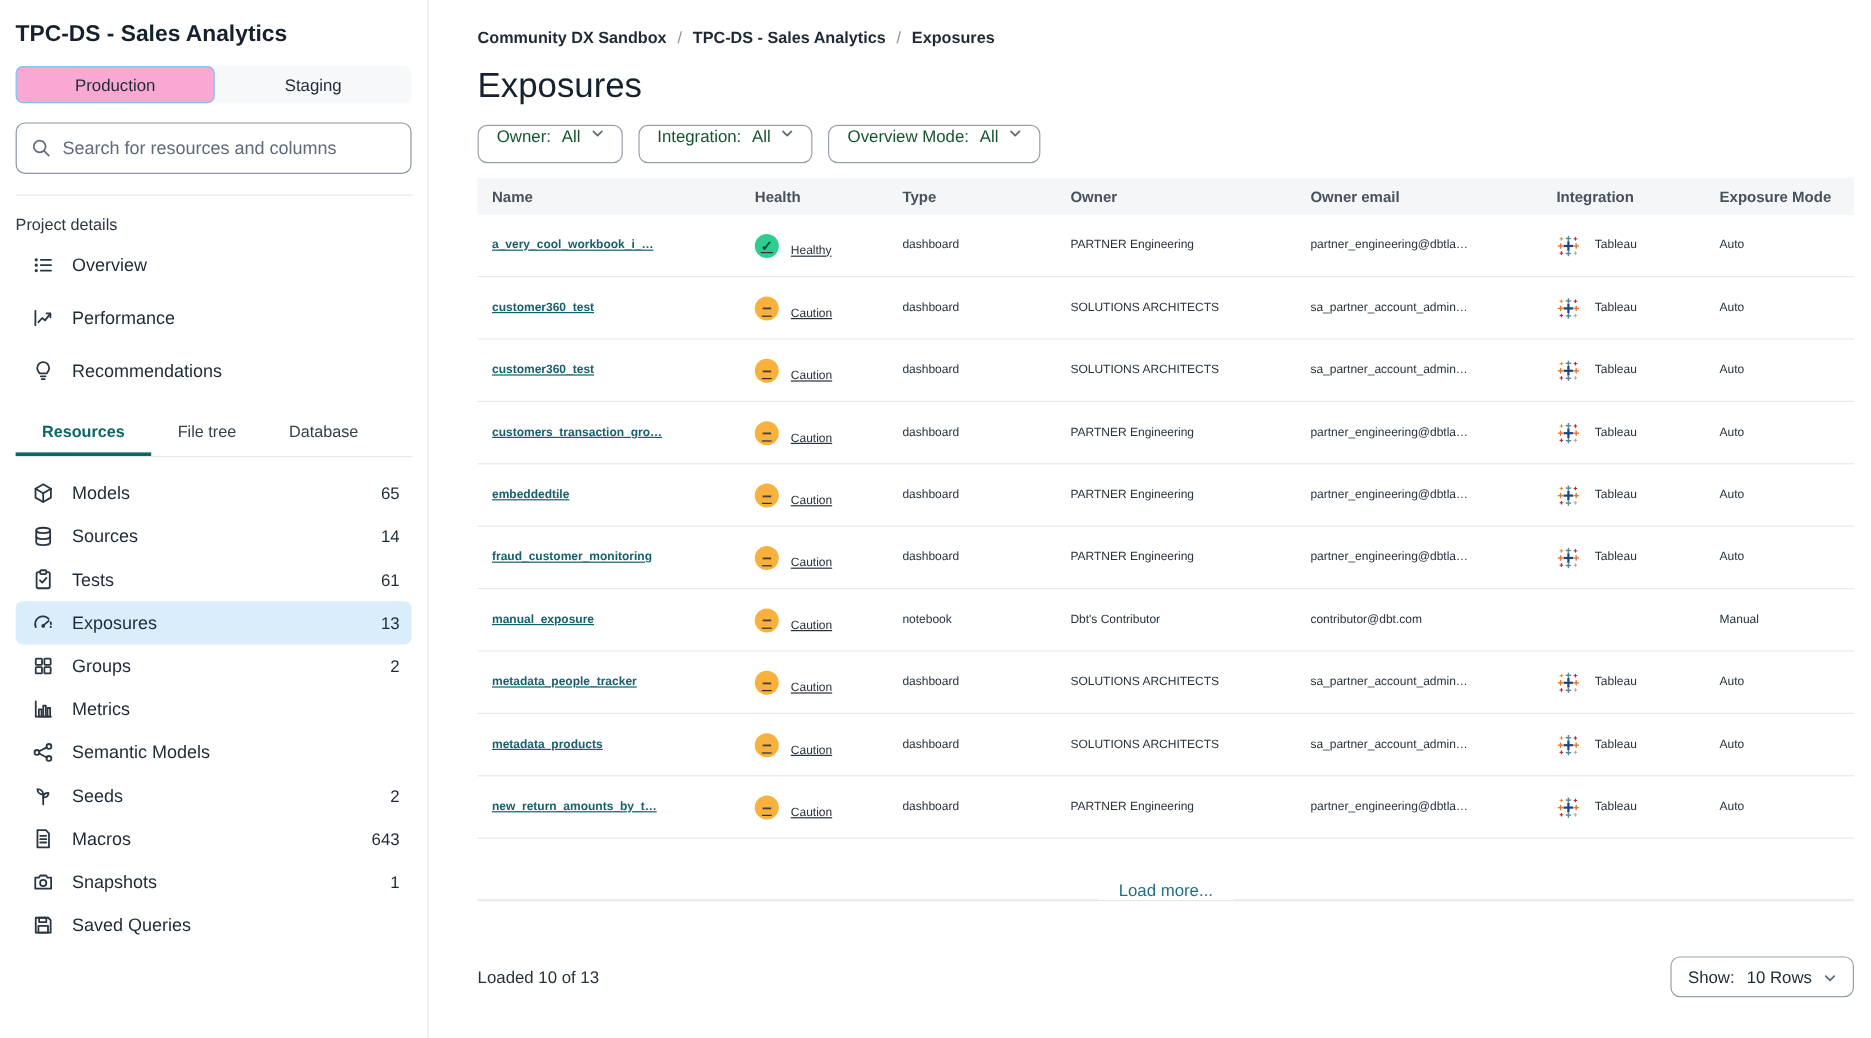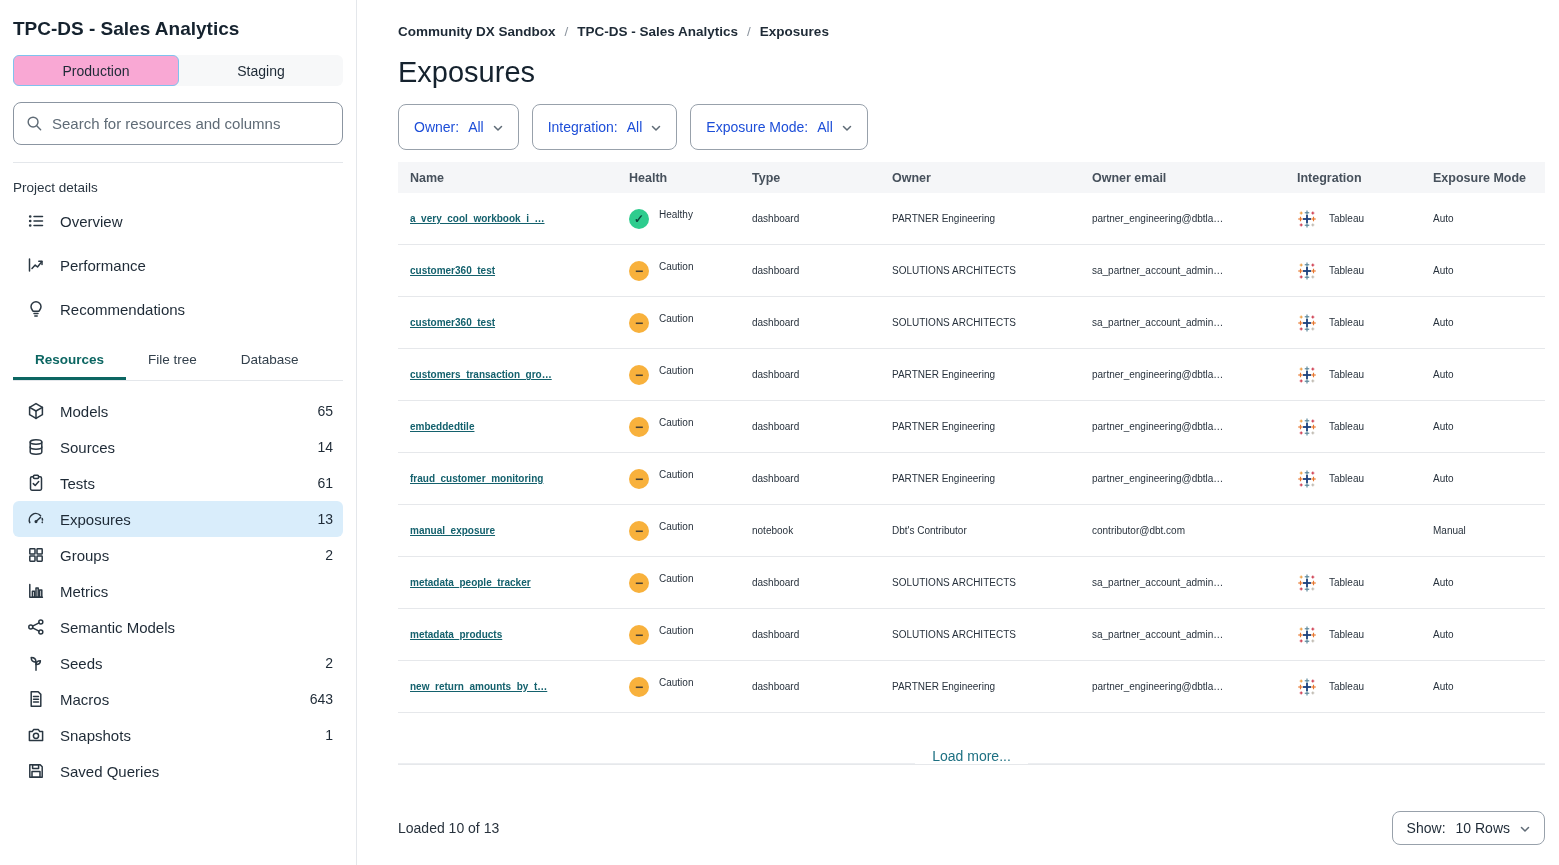--- a/index.html
+++ b/index.html
@@ -29,31 +29,31 @@
   .res-item .rcount { margin-left:auto; font-size:14px; color:#1e2a36; }
   svg.ic { stroke:#2a3742; fill:none; stroke-width:1.5; stroke-linecap:round; stroke-linejoin:round; }
 
   
   .main { flex:1; padding:24px 14px 0 41px; display:flex; flex-direction:column; }
   .breadcrumb { display:flex; align-items:center; gap:9px; font-size:13.5px; font-weight:700; color:#1e2a36; }
   .breadcrumb .sep { color:#8b949e; font-weight:400; }
   .breadcrumb .crumb { cursor:pointer; }
   .page-title { margin-top:17px; font-size:29px; font-weight:400; color:#15222e; }
   .filters { display:flex; gap:13px; margin-top:15px; }
-  .filter-btn { display:flex; align-items:center; gap:9px; height:46px; padding:0 15px; border:1px solid #98a1ab; border-radius:8px; font-size:14px; background:#fff; cursor:pointer; color:#1d4ed8; }
+  .filter-btn { display:flex; gap:9px; height:32px; padding:0 15px; border:1px solid #98a1ab; border-radius:8px; font-size:14px; background:#fff; cursor:pointer; color:#14532d; }
   .filter-btn .chev { color:#5f6b76; display:flex; margin-top:2px; }
 
   .table { margin-top:12px; }
   .thead, .trow { display:grid; grid-template-columns:219px 123px 140px 200px 205px 136px 1fr; align-items:center; }
   .thead { background:#f5f6f8; height:31px; }
   .thead > div { font-size:12.5px; font-weight:700; color:#47515c; padding-left:12px; }
   .trow { height:52px; border-bottom:1px solid #e6e8eb; font-size:10px; color:#28323d; }
   .trow > div { padding-left:12px; }
   .name-link { color:#14616d; font-weight:700; text-decoration:underline; cursor:pointer; }
-  .health-cell { display:flex; align-items:flex-start; gap:10px; }
+  .health-cell { display:flex; align-items:flex-end; gap:10px;text-decoration:underline; }
   .badge { width:20px; height:20px; border-radius:50%; display:flex; align-items:center; justify-content:center; font-size:12px; font-weight:700; }
   .badge.healthy { background:#2ecc8e; color:#0c4a3e; }
   .badge.healthy::before { content:"✓"; }
   .badge.caution { background:#f8b13c; color:#474136; }
   .badge.caution::before { content:"−"; font-size:14px; }
   .integ-cell { display:flex; align-items:center; gap:12px; }
   .load-more-row { height:52px; border-bottom:1px solid #e6e8eb; display:flex; align-items:flex-end; }
   .lm-line { flex:1; height:1px; background:#eceef1; }
   .load-more-link { color:#1d7082; font-size:14px; padding:0 17px; cursor:pointer; }
 
@@ -286,21 +286,21 @@
       <button class="filter-btn">
         <span>Integration:</span>
         <span>All</span>
         <span class="chev">
             <svg class="ic" width="10" height="8" viewBox="0 0 10 8" style="stroke:#5f6b76;">
               <polyline points="1.5,2.5 5,6 8.5,2.5"></polyline>
             </svg>
           </span>
       </button>
       <button class="filter-btn">
-        <span>Exposure Mode:</span>
+        <span>Overview Mode:</span>
         <span>All</span>
         <span class="chev">
             <svg class="ic" width="10" height="8" viewBox="0 0 10 8" style="stroke:#5f6b76;">
               <polyline points="1.5,2.5 5,6 8.5,2.5"></polyline>
             </svg>
           </span>
       </button>
     </div>
 
     <div class="table">

